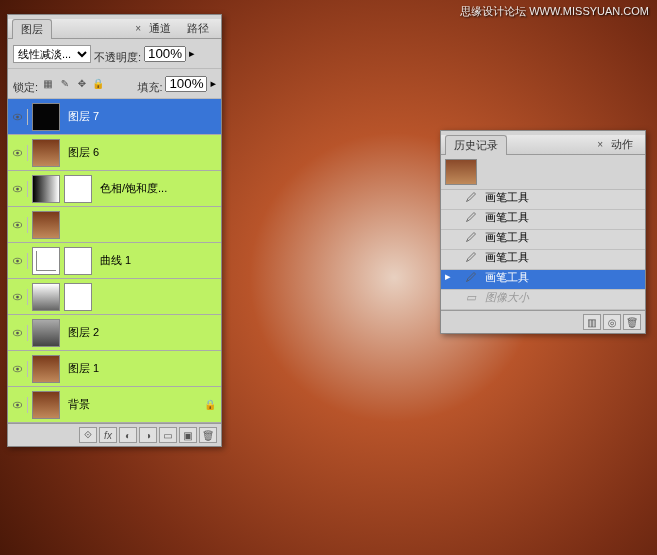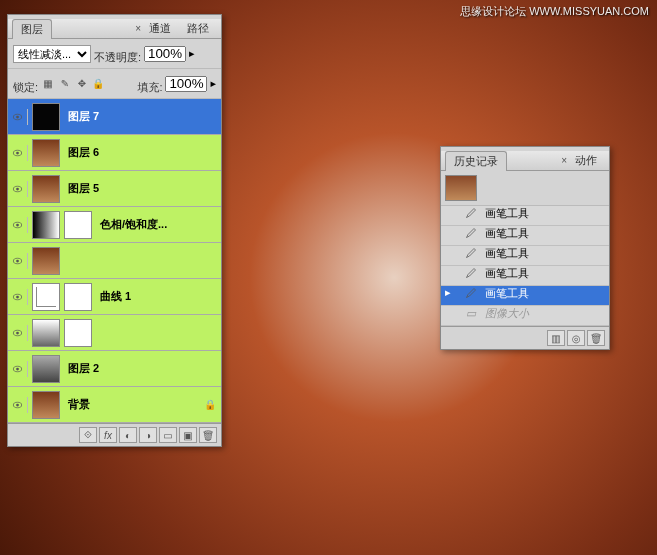--- a/index.html
+++ b/index.html
@@ -28,27 +28,27 @@
 .layer-row.selected { background: #3875d7; color: #fff; }
 .layer-row .eye { width: 16px; height: 16px; display: flex; align-items: center; justify-content: center; border-right: 1px solid #bbb; padding-right: 4px; }
 .layer-row .thumb { width: 28px; height: 28px; border: 1px solid #888; background: #333; }
 .layer-row .thumb.mask { background: #fff; }
 .layer-row .thumb.adj { background: linear-gradient(#fff, #666); }
 .layer-row .thumb.curves { background: #fff; position: relative; }
 .layer-row .thumb.curves::after { content:""; position: absolute; inset:3px; border-left: 1px solid #888; border-bottom:1px solid #888; }
 .layer-row .thumb.grad { background: linear-gradient(to right, #000, #fff); }
 .layer-row .thumb.bw { background: linear-gradient(to bottom, #aaa, #444); }
 .layer-row .thumb.img { background: linear-gradient(#7a3a1a, #c0885a); }
-.layer-row .layer-name { flex: 1; padding-left: 4px; font-weight: bold; }
+.layer-row .layer-name { flex: 1; padding-left: 4px; }
 .layer-row .lock { font-size: 10px; color: #666; }
 
 .panel-footer { display: flex; justify-content: flex-end; gap: 2px; padding: 3px 4px; border-top: 1px solid #999; background: #d4d4d4; }
 .panel-footer .fbtn { width: 18px; height: 16px; border: 1px solid #999; background: #e0e0e0; display: flex; align-items: center; justify-content: center; font-size: 10px; color: #555; }
 
-.history-panel { top: 146px; left: 440px; width: 170px; }
+.history-panel { top: 130px; left: 440px; width: 206px; }
 .history-thumb-row { display: flex; align-items: center; padding: 4px; gap: 6px; border-bottom: 1px solid #bbb; }
 .history-thumb-row .thumb { width: 32px; height: 26px; border: 1px solid #888; background: linear-gradient(#8a4a2a, #c08a5a); }
 .history-list { background: #d8d8d8; }
 .history-row { display: flex; align-items: flex-start; height: 20px; border-bottom: 1px solid #c0c0c0; padding: 0 4px; gap: 6px; }
 .history-row.selected { background: #3875d7; color: #fff; }
 .history-row .hicon { width: 16px; height: 14px; display: flex; align-items: center; justify-content: center; }
 .history-row.muted { color: #999; font-style: italic; }
 .history-row .marker { width: 12px; }
 
 .eye svg, .hicon svg { width: 12px; height: 12px; }
@@ -109,30 +109,20 @@
         <div class="thumb img" style=""></div>
         <span class="layer-name">图层 6</span>
       </div>
       <div class="layer-row">
         <div class="eye">
           <svg viewBox="0 0 16 16">
             <ellipse cx="8" cy="8" rx="6" ry="4" fill="none" stroke="#555"></ellipse>
             <circle cx="8" cy="8" r="2" fill="#555"></circle>
           </svg>
         </div>
-        <div class="thumb img" style=""></div>
-        <span class="layer-name">图层 5</span>
-      </div>
-      <div class="layer-row">
-        <div class="eye">
-          <svg viewBox="0 0 16 16">
-            <ellipse cx="8" cy="8" rx="6" ry="4" fill="none" stroke="#555"></ellipse>
-            <circle cx="8" cy="8" r="2" fill="#555"></circle>
-          </svg>
-        </div>
         <div class="thumb grad" style=""></div>
         <div class="thumb mask" style=""></div>
         <span class="layer-name">色相/饱和度...</span>
       </div>
       <div class="layer-row">
         <div class="eye">
           <svg viewBox="0 0 16 16">
             <ellipse cx="8" cy="8" rx="6" ry="4" fill="none" stroke="#555"></ellipse>
             <circle cx="8" cy="8" r="2" fill="#555"></circle>
           </svg>
@@ -162,20 +152,30 @@
       </div>
       <div class="layer-row">
         <div class="eye">
           <svg viewBox="0 0 16 16">
             <ellipse cx="8" cy="8" rx="6" ry="4" fill="none" stroke="#555"></ellipse>
             <circle cx="8" cy="8" r="2" fill="#555"></circle>
           </svg>
         </div>
         <div class="thumb bw" style=""></div>
         <span class="layer-name">图层 2</span>
+      </div>
+      <div class="layer-row">
+        <div class="eye">
+          <svg viewBox="0 0 16 16">
+            <ellipse cx="8" cy="8" rx="6" ry="4" fill="none" stroke="#555"></ellipse>
+            <circle cx="8" cy="8" r="2" fill="#555"></circle>
+          </svg>
+        </div>
+        <div class="thumb img" style=""></div>
+        <span class="layer-name">图层 1</span>
       </div>
       <div class="layer-row">
         <div class="eye">
           <svg viewBox="0 0 16 16">
             <ellipse cx="8" cy="8" rx="6" ry="4" fill="none" stroke="#555"></ellipse>
             <circle cx="8" cy="8" r="2" fill="#555"></circle>
           </svg>
         </div>
         <div class="thumb img" style=""></div>
         <span class="layer-name">背景</span>

